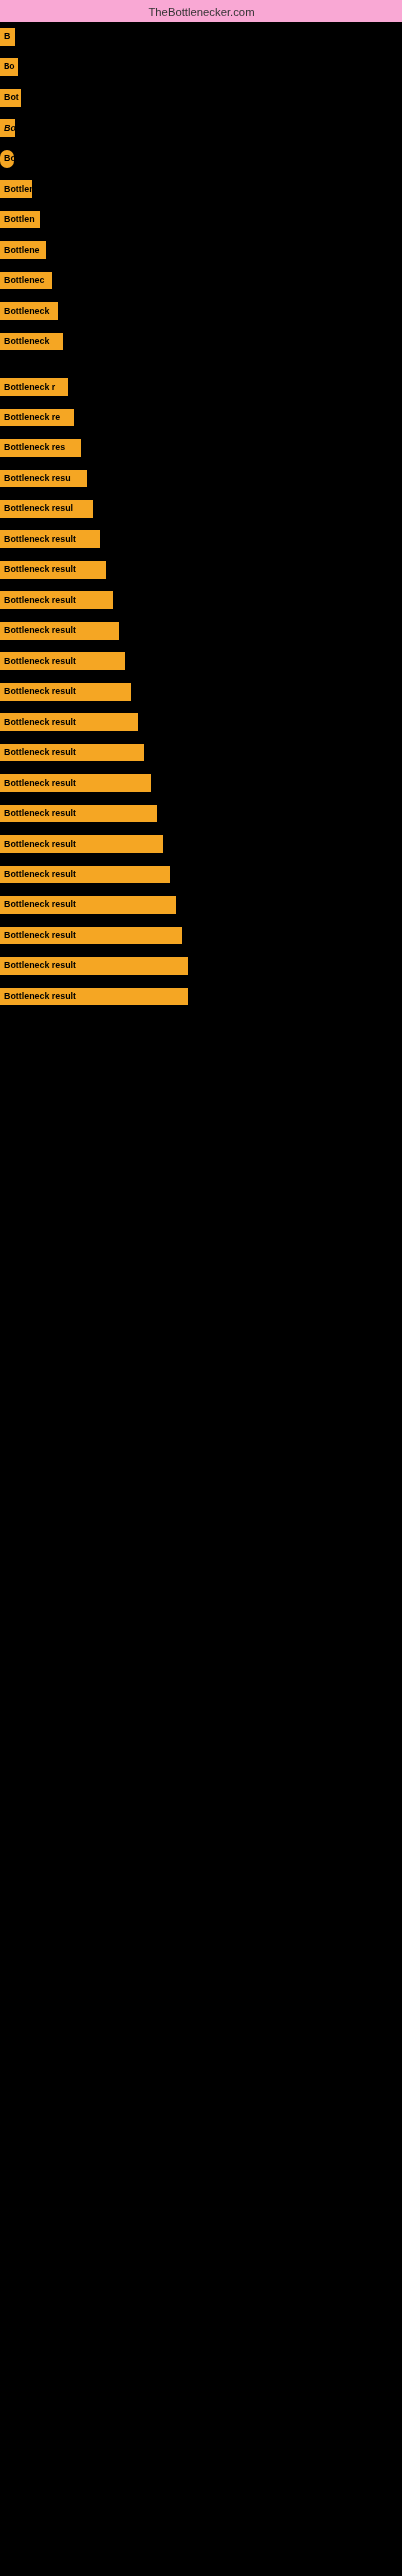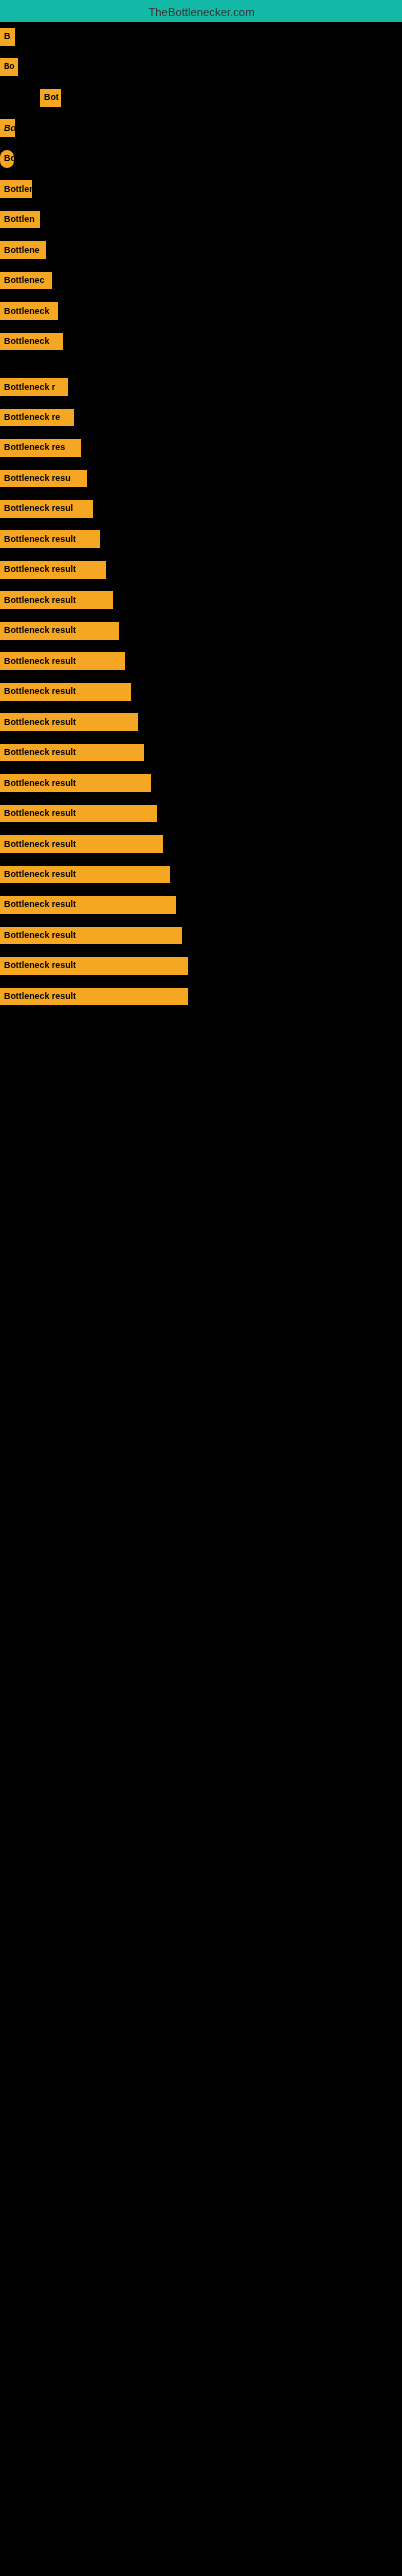--- a/index.html
+++ b/index.html
@@ -12,21 +12,21 @@
       width: 403px;
       min-height: 2576px;
       font-family: Arial, sans-serif;
       position: relative;
     }
     .site-title {
       color: #333333;
       font-size: 11.3px;
       text-align: center;
       padding: 6.4px 0 3.2px 0;
-      background: #14b8a6;
+      background: #f9a8d4;
     }
     .row-container {
       display: flex;
       flex-direction: column;
     }
     .row-item {
       display: flex;
       align-items: center;
       margin: 4.8px 0;
       padding: 1.6px 0;
@@ -50,21 +50,21 @@
 <div class="site-title">TheBottlenecker.com</div>
 
 <div class="row-container" id="rows-container">
 <div class="row-item">
       <span class="label-box" style="width: 14.5px;">B</span>
     </div>
     <div class="row-item">
       <span class="label-box" style="width: 17.7px; font-family: Liberation Mono, monospace;">Bo</span>
     </div>
     <div class="row-item">
-      <span class="label-box" style="width: 21px; margin-left: 40px;">Bot</span>
+      <span class="label-box" style="width: 21px;">Bot</span>
     </div>
     <div class="row-item">
       <span class="label-box" style="width: 15px; font-style: italic;">Bott</span>
     </div>
     <div class="row-item">
       <span class="label-box" style="width: 14px; border-radius: 7px;">Bottl</span>
     </div>
     <div class="row-item">
       <span class="label-box" style="width: 32px;">Bottlen</span>
     </div>

